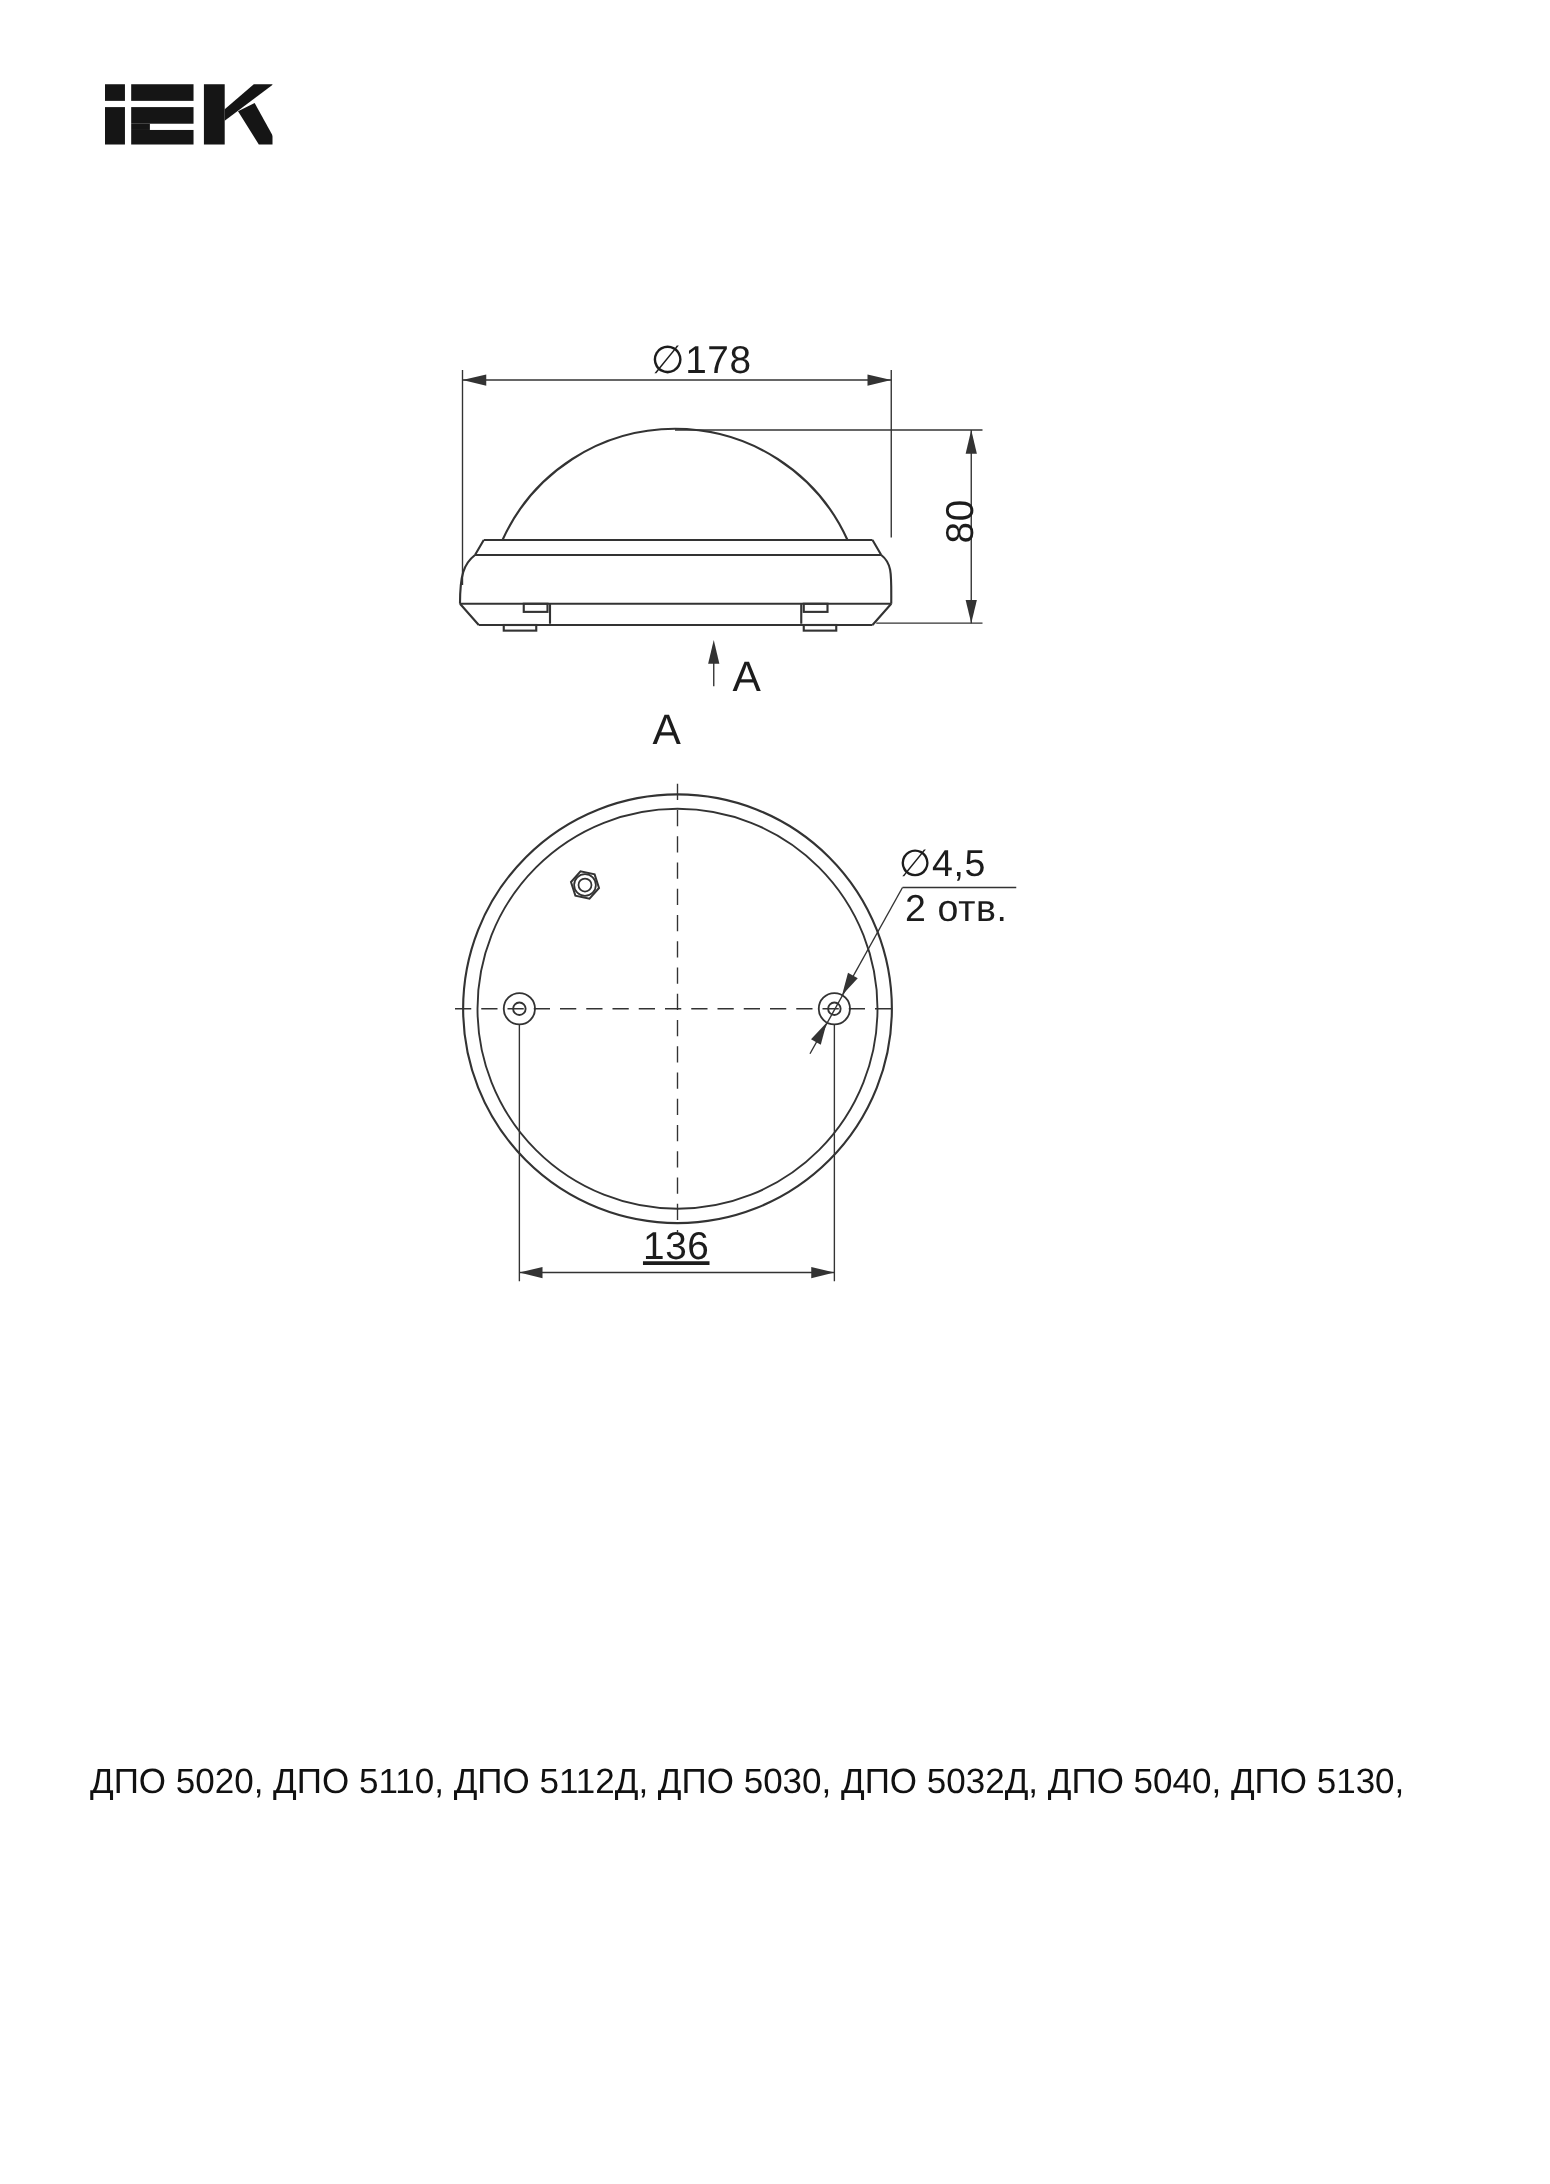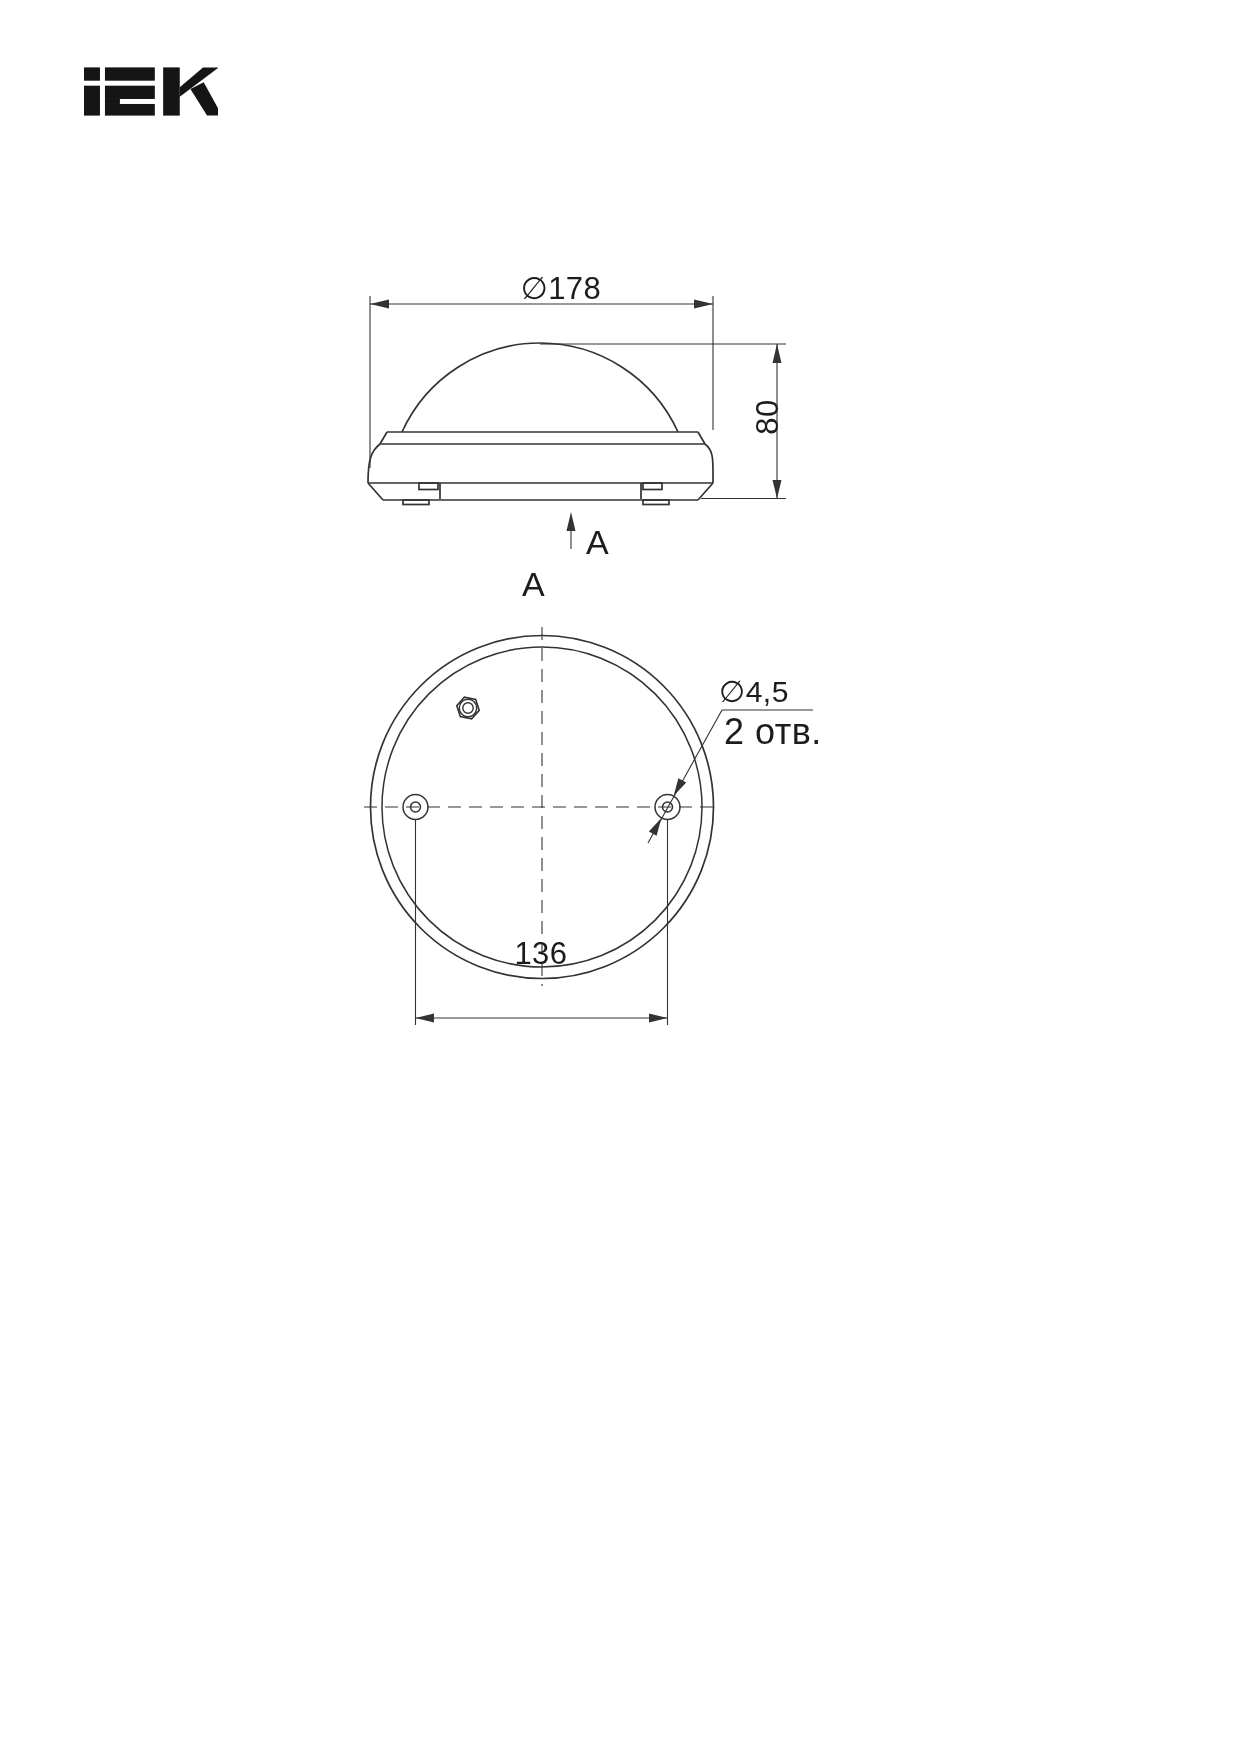--- a/index.html
+++ b/index.html
@@ -137,20 +137,21 @@
   <div class="abs dim-label centered" style="left:476px;top:270px;width:170px;">∅178</div>
 
   <div class="abs dim-label centered rot90" style="left:737px;top:400px;width:60px;height:34px;">80</div>
 
   <div class="abs view-label" style="left:586px;top:523px;">A</div>
 
   <div class="abs view-label" style="left:522px;top:565px;">A</div>
 
   <div class="abs dim-label" style="left:719px;top:674px;font-size:30px;">∅4,5</div>
 
-  <div class="abs dim-label" style="left:724px;top:711px;font-size:36px;">2 отв.</div>
+  <div class="abs dim-label" style="left:724px;top:711px;font-size:30px;">2 отв.</div>
 
-  <div class="abs dim-label centered" style="left:481px;top:936px;width:120px;">136</div>
+  <div class="abs dim-label centered" style="left:481px;top:979px;width:120px;text-decoration:underline;">136</div>
 
   <div class="caption">
+    <div>ДПО 5020, ДПО 5110, ДПО 5112Д, ДПО 5030, ДПО 5032Д, ДПО 5040, ДПО 5130,</div>
   </div>
 
 </div>
 
 </body></html>

